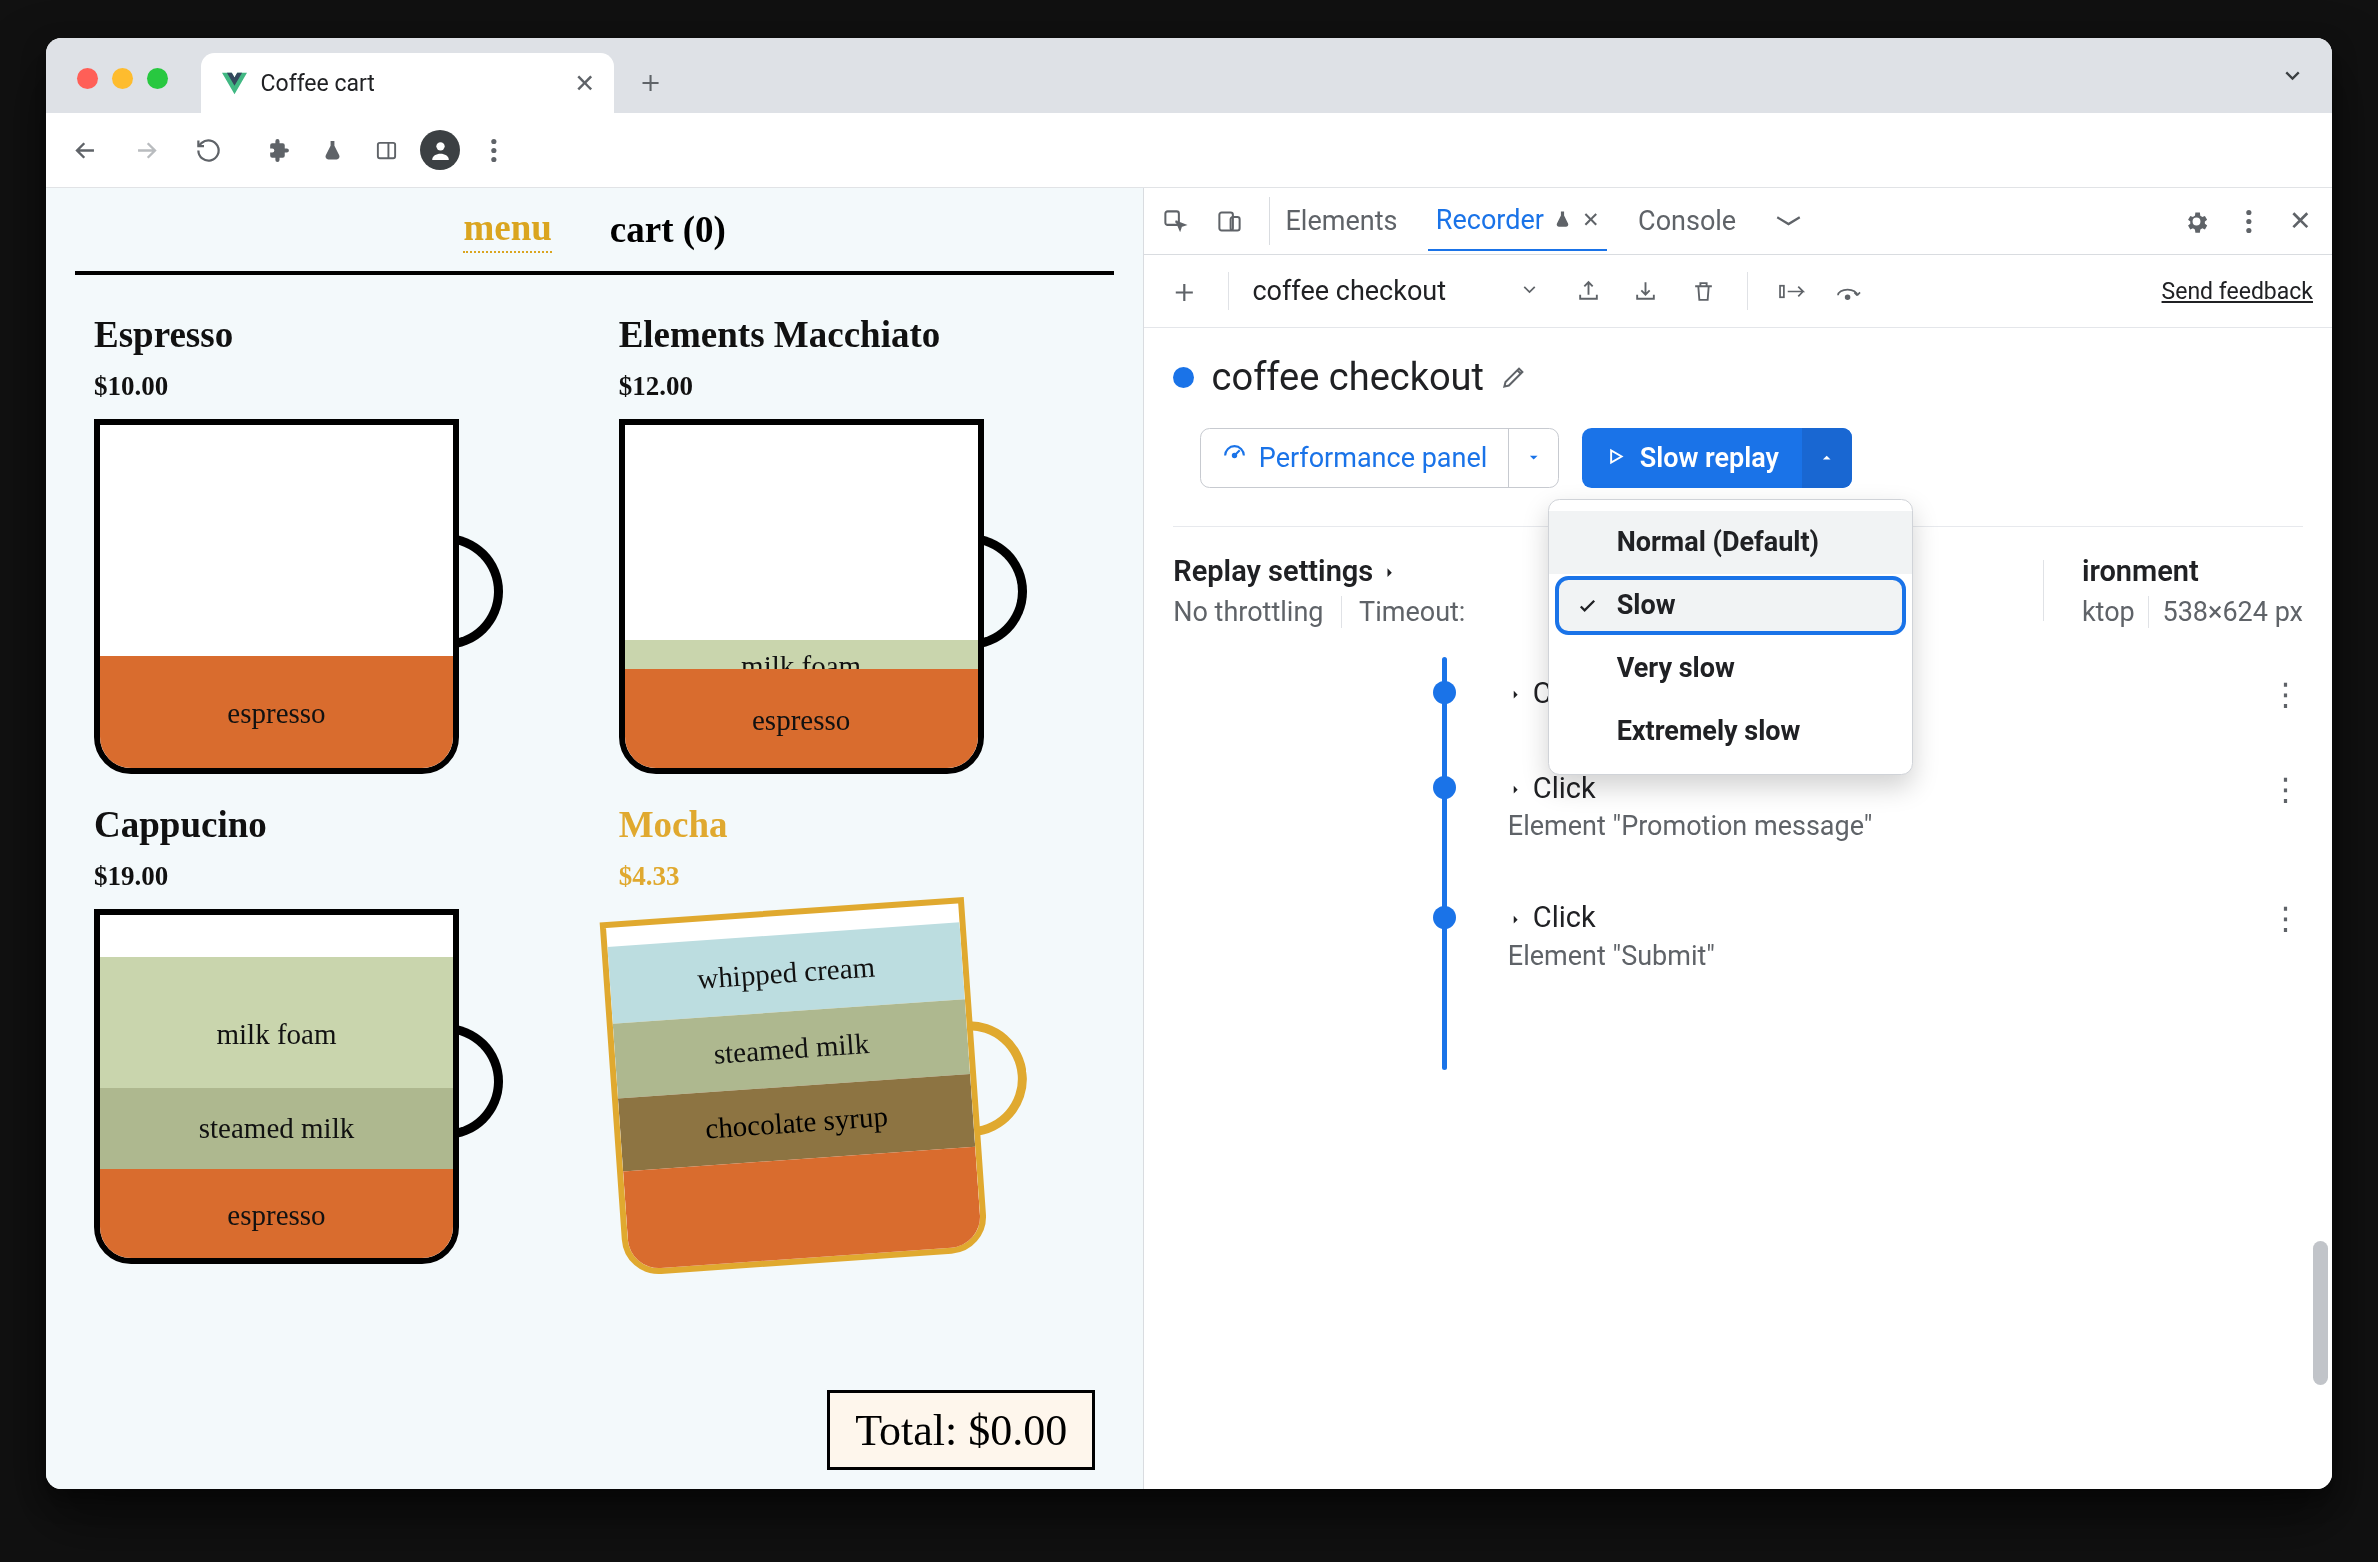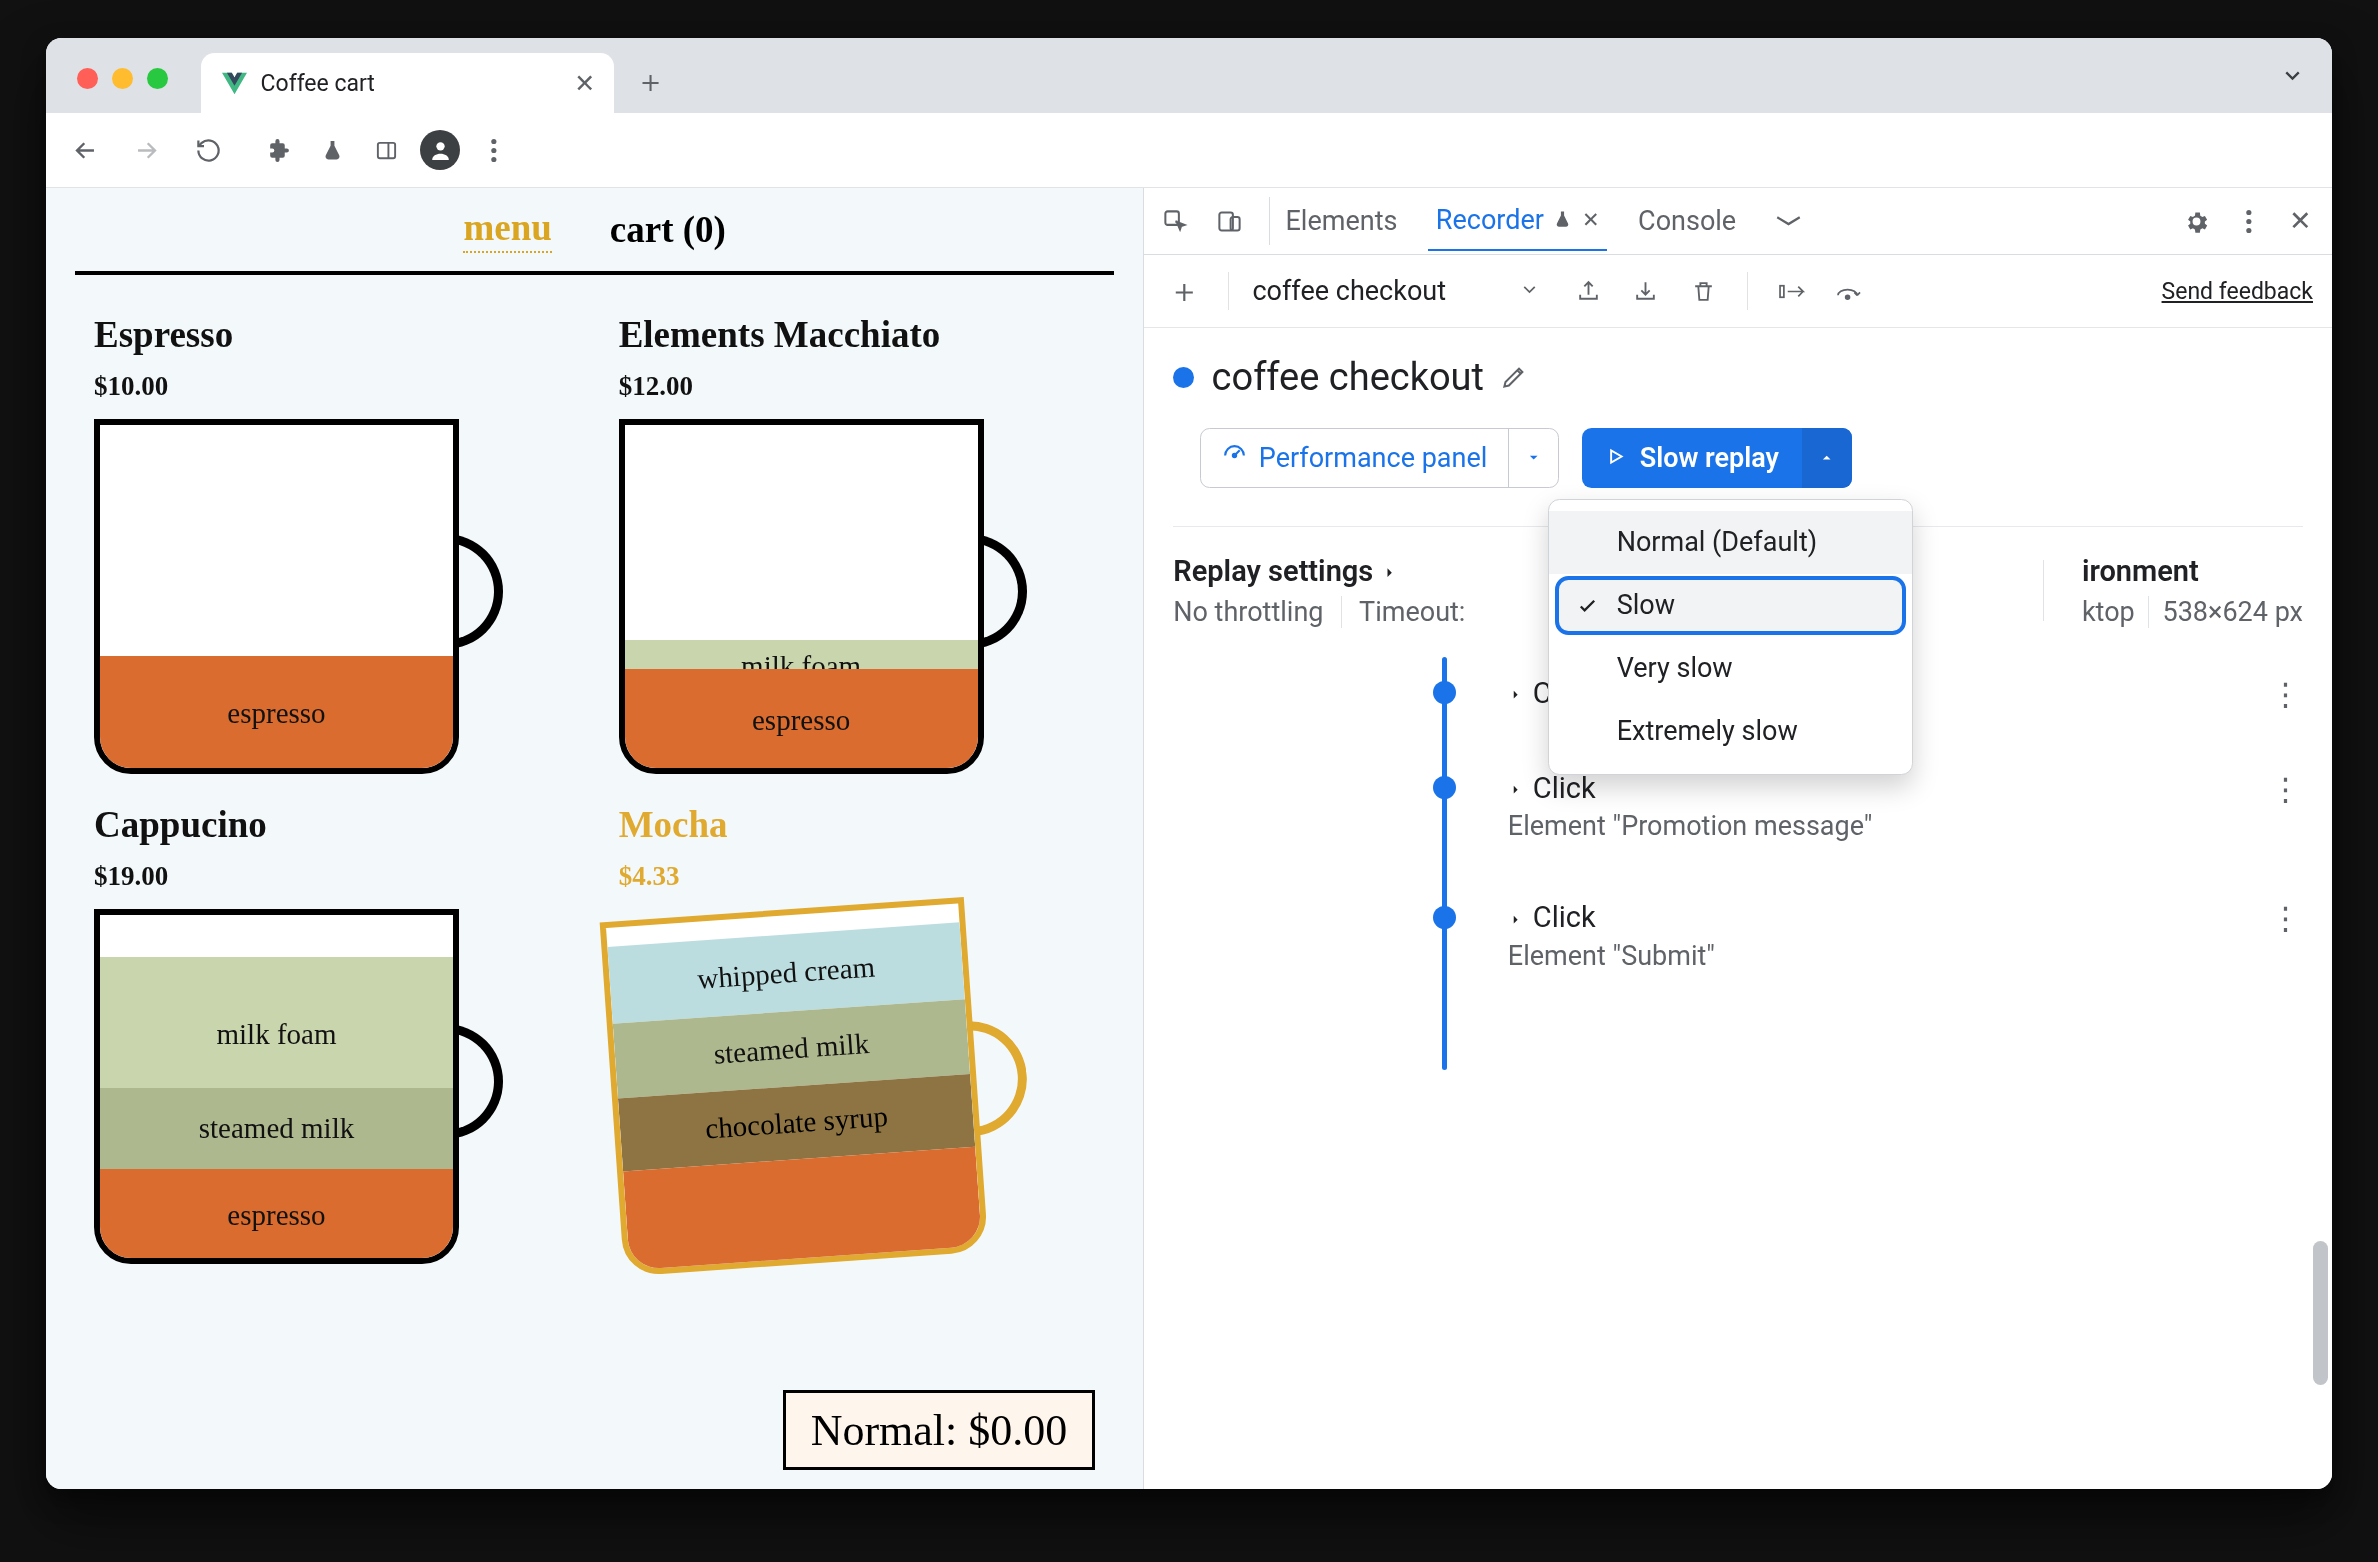--- a/index.html
+++ b/index.html
@@ -322,21 +322,21 @@
                   <span>chocolate syrup</span>
                 </div>
               <div class="layer l-espresso" style="top:244px;height:102px;">
                   <span></span>
                 </div>
             </div>
           </div>
         </div>
       </div>
 
-      <div class="total-box">Normal: $0.00</div>
+      <div class="total-box">Total: $0.00</div>
     </div>
 
     <div class="devtools">
 
       <div class="dt-tabbar">
         <div class="icon-pair">
           <div class="dt-icon-btn">
             <svg width="27" height="27" viewBox="0 0 24 24" fill="none" stroke="#5f6368" stroke-width="1.8">
                 <rect x="3" y="3" width="12" height="12" rx="2"></rect>
                 <path d="M12 12l8 3-3 1-1 3-3-7z" fill="#5f6368"></path>
@@ -470,21 +470,21 @@
               </span>
               <span>Slow replay</span>
             </div>
             <div class="caret">
               <svg width="15.4" height="15.4" viewBox="0 0 24 24" fill="#fff">
                   <path d="M6 15l6-6 6 6z"></path>
                 </svg>
             </div>
           </div>
 
-          <div class="dropdown" style="left:375px; top:61px;">
+          <div class="dropdown" style="left:375px; top:61px;font-weight:bold;">
             <div class="item hover">
               <span class="check-slot"></span>
               <span>Normal (Default)</span>
             </div>
             <div class="item highlight">
               <span class="check-slot">
                 <svg width="23" height="23" viewBox="0 0 24 24" fill="none" stroke="#202124" stroke-width="2.4">
                     <path d="M5 13l4 4 10-10"></path>
                   </svg>
               </span>

